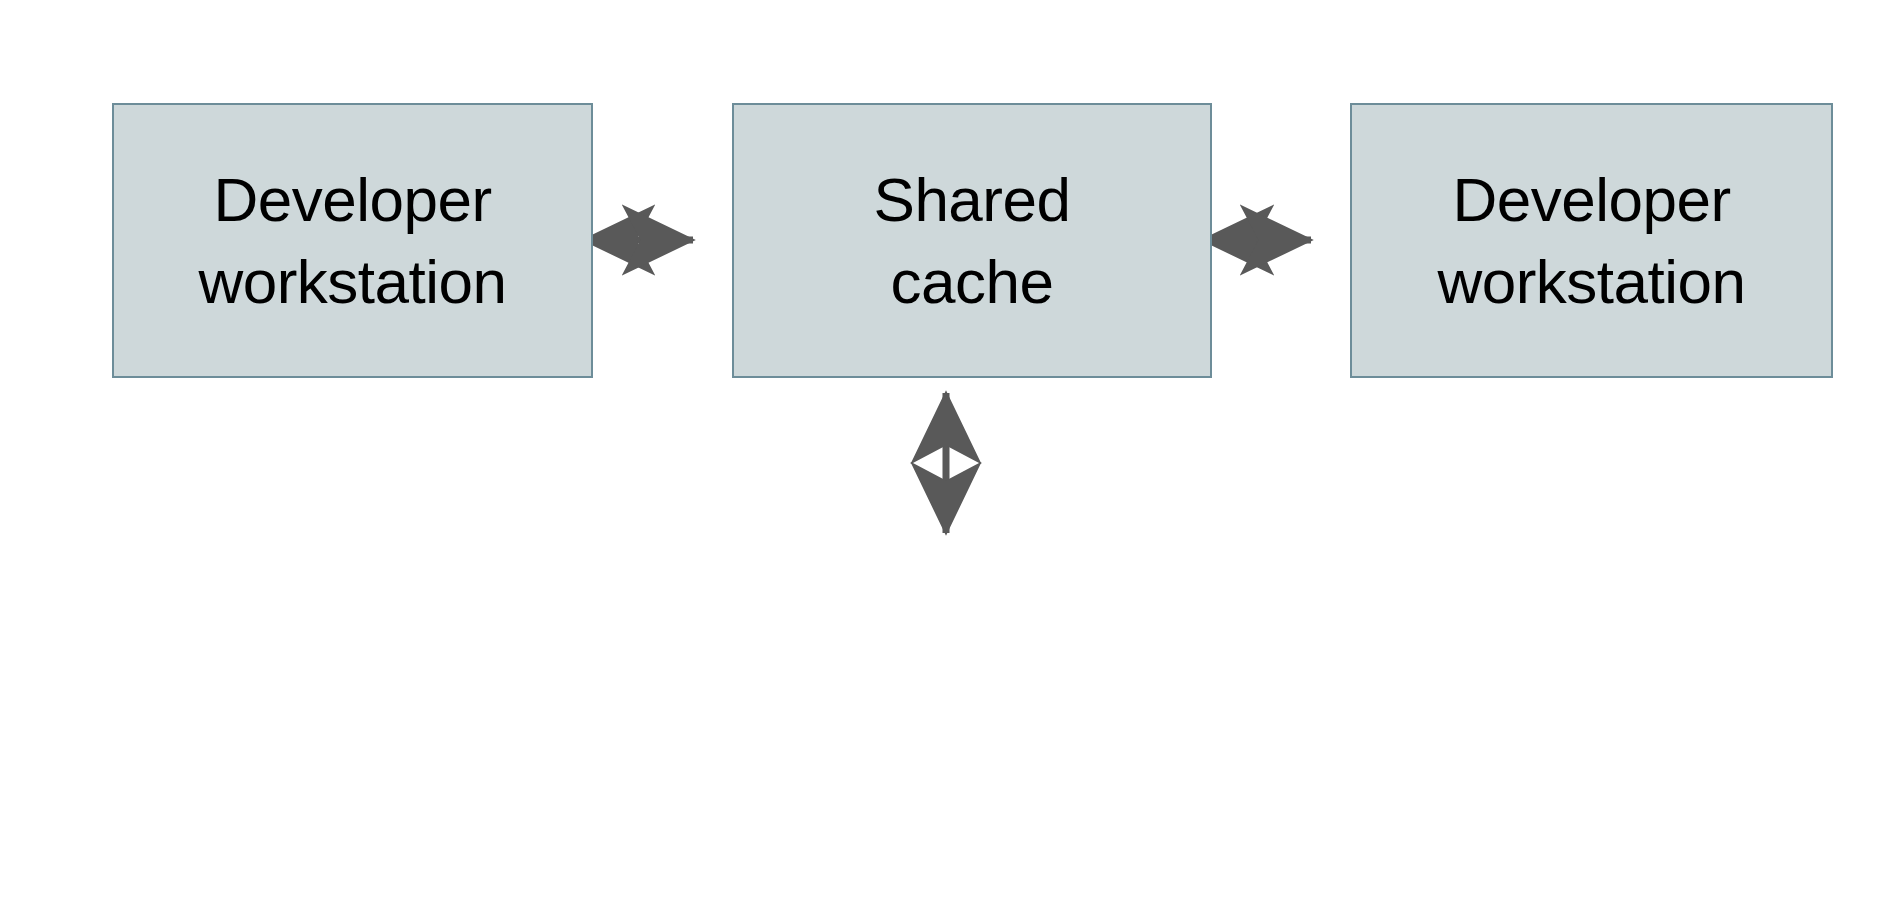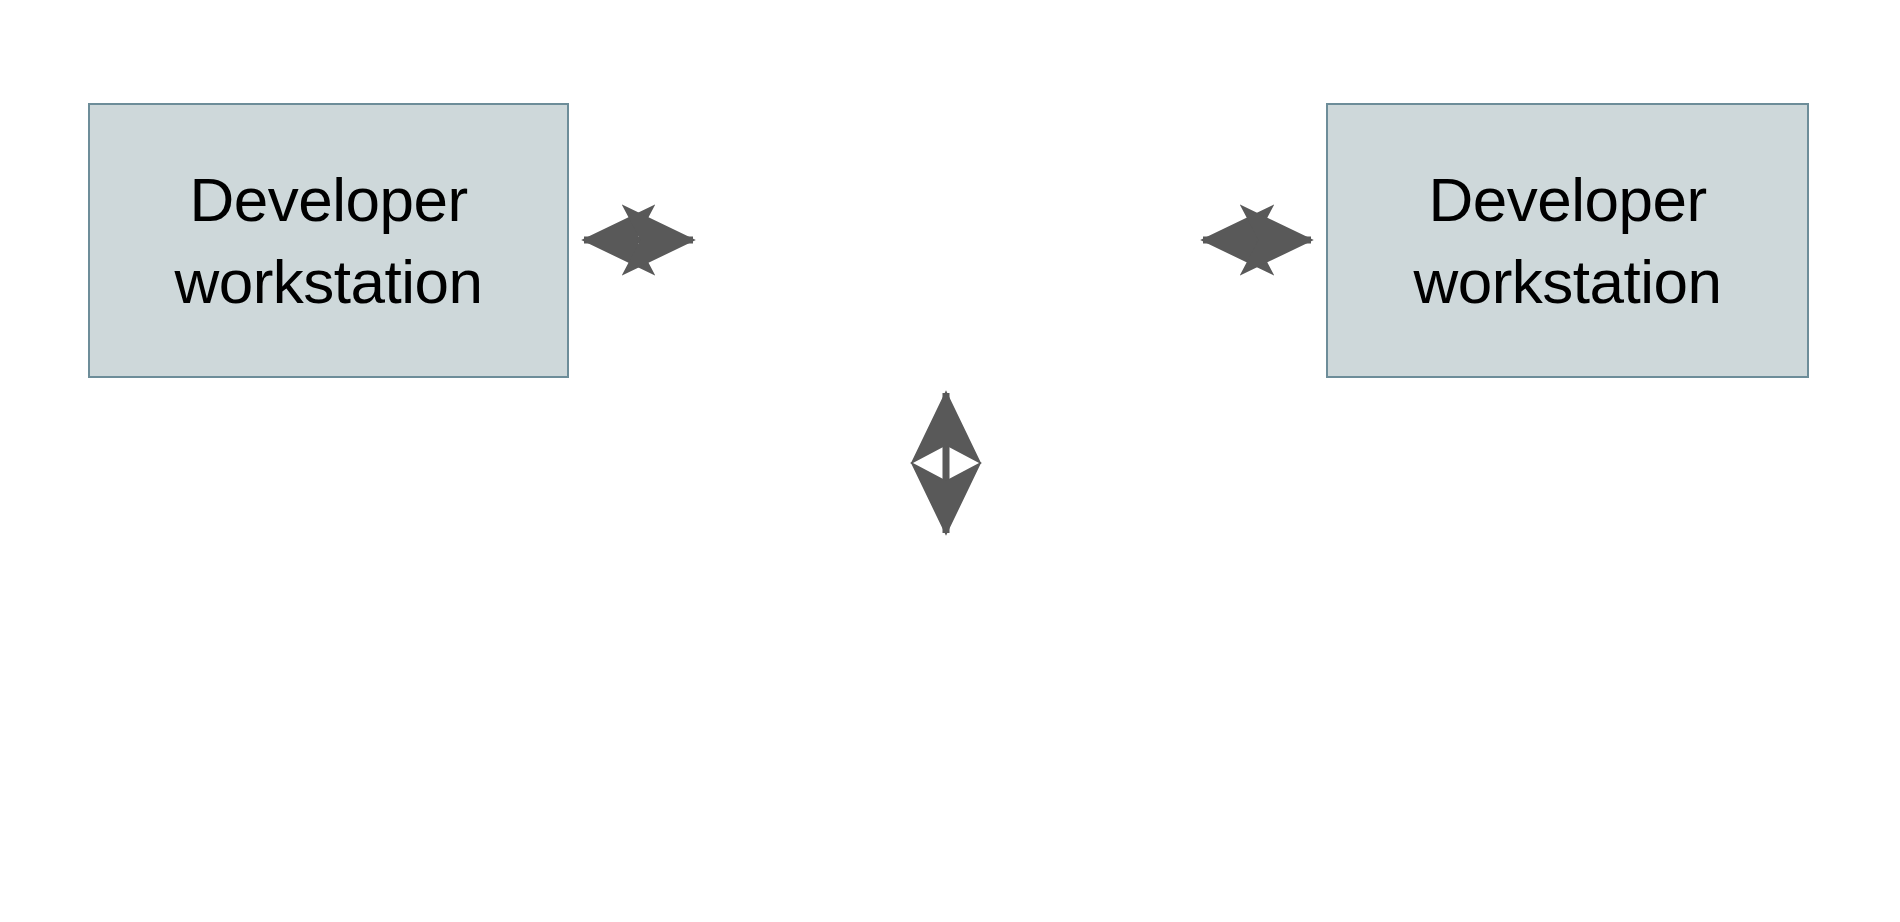--- a/index.html
+++ b/index.html
@@ -20,20 +20,21 @@
   }
   .node {
     position: absolute;
     box-sizing: border-box;
     background: #ced8da;
     border: 2px solid #6d8d99;
     display: flex;
     align-items: center;
     justify-content: center;
     text-align: center;
+    margin-left: 24px;
   }
   .node-label {
     display: block;
     color: #000000;
     font-family: "Liberation Sans", sans-serif;
     font-size: 62px;
     line-height: 1.32;
     font-weight: 400;
     letter-spacing: -0.5px;
     white-space: pre-line;
@@ -71,20 +72,24 @@
     <line x1="1203" y1="240" x2="1311" y2="240" stroke="#595959" stroke-width="7" marker-start="url(#arrow-start)" marker-end="url(#arrow-end)"></line>
 
     <line x1="946" y1="533" x2="946" y2="393" stroke="#595959" stroke-width="7" marker-start="url(#arrow-start)" marker-end="url(#arrow-end)"></line>
   </svg>
 
   <div class="node node-2lines" style="left:88px; top:103px; width:481px; height:275px;">
     <span class="node-label">Developer
 workstation</span>
   </div>
 
+  <div class="node node-2lines" style="left:708px; top:103px; width:480px; height:275px;">
+    <span class="node-label">Shared
+cache</span>
+  </div>
 
   <div class="node node-2lines" style="left:1326px; top:103px; width:483px; height:275px;">
     <span class="node-label">Developer
 workstation</span>
   </div>
 
 
 </div>
 
 </body></html>

